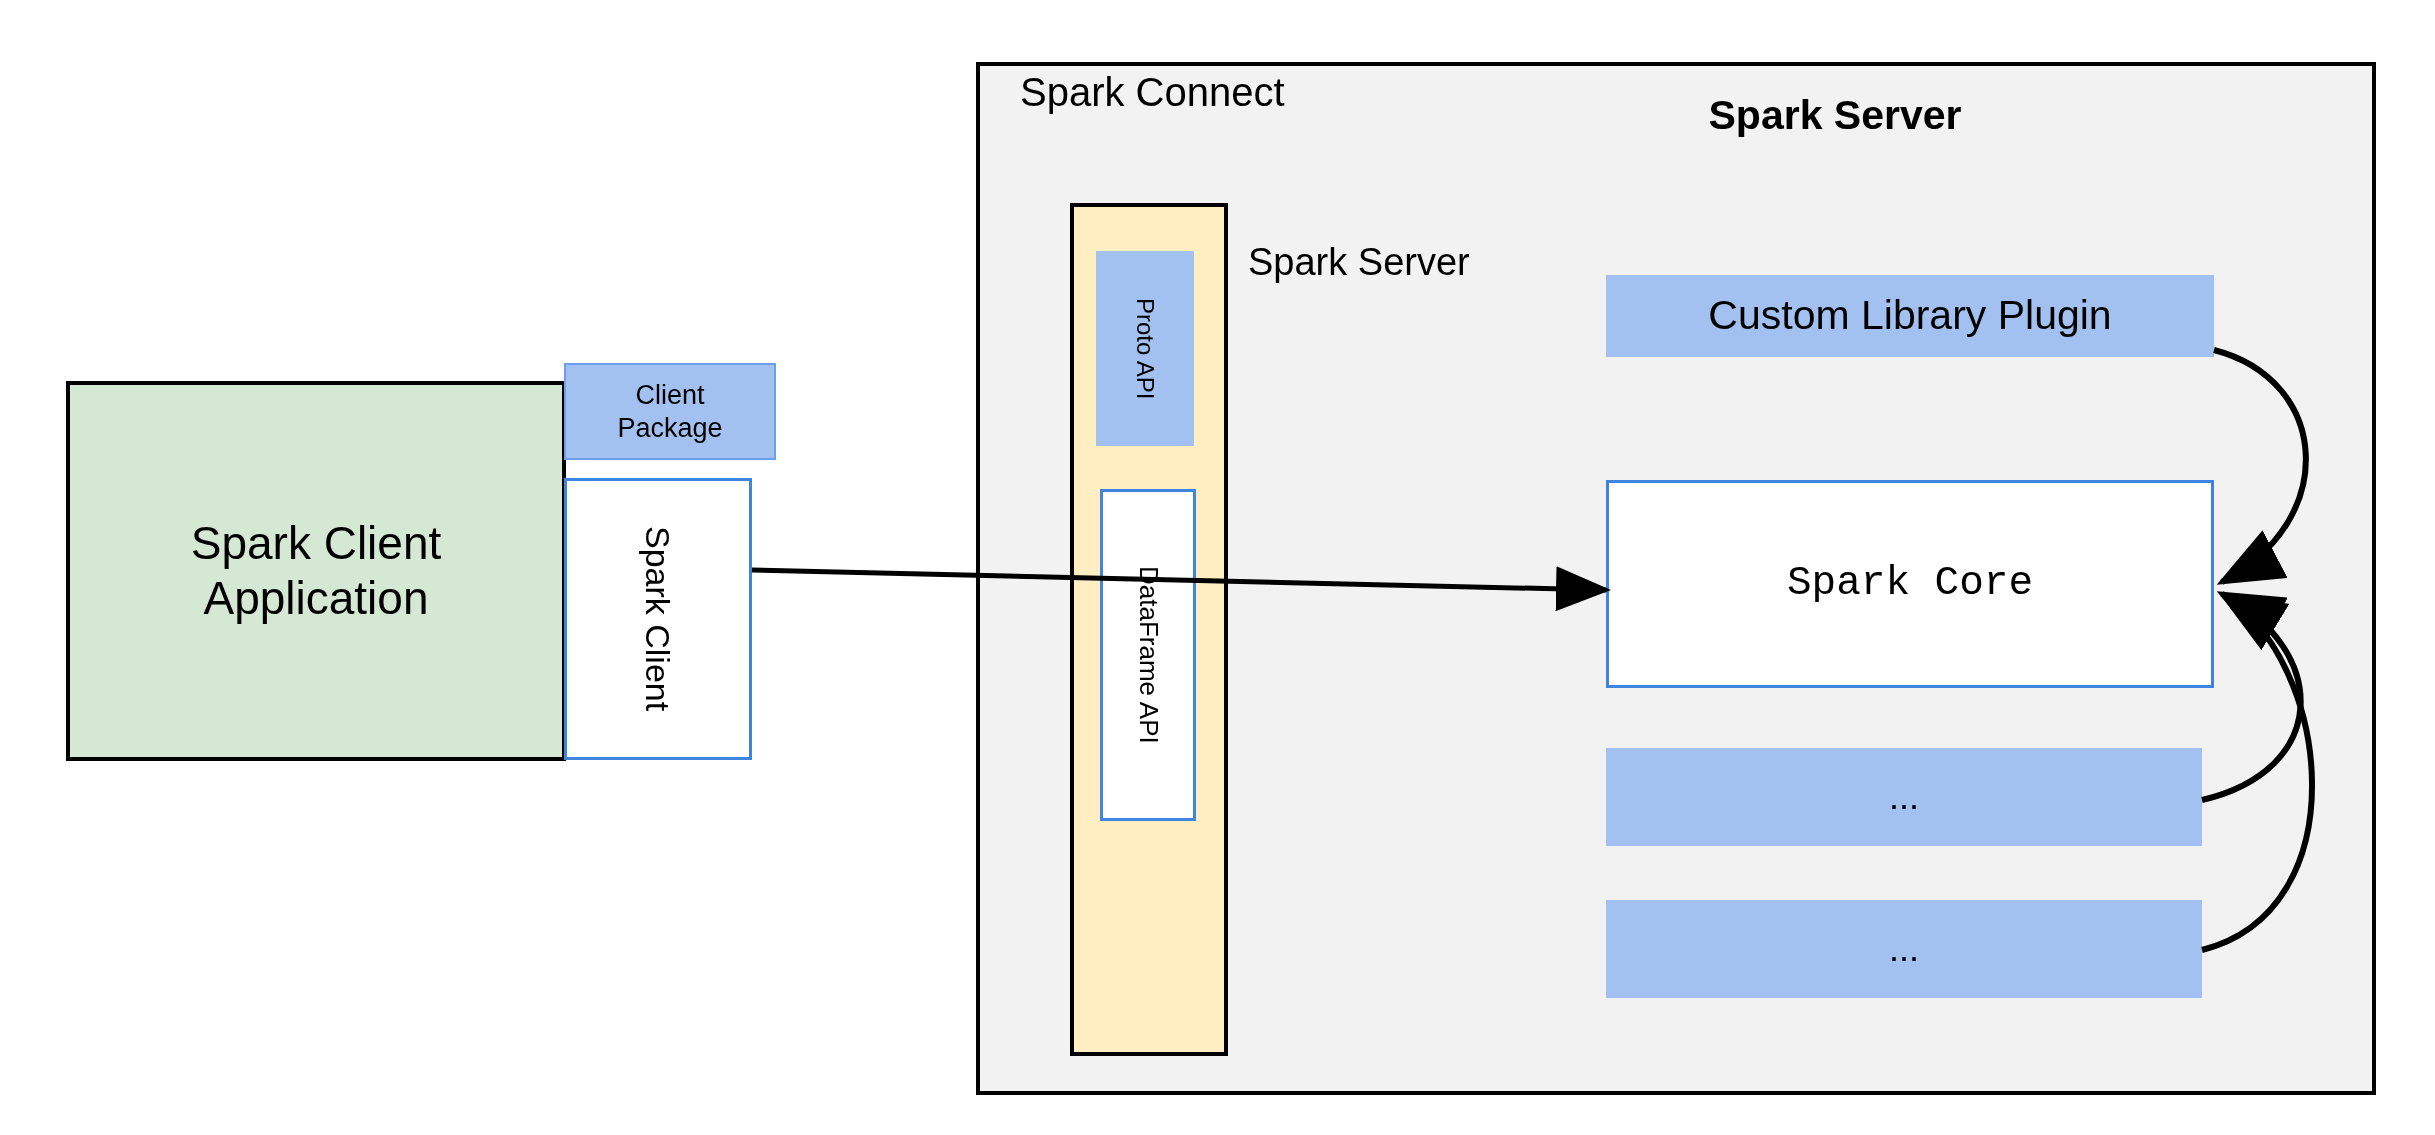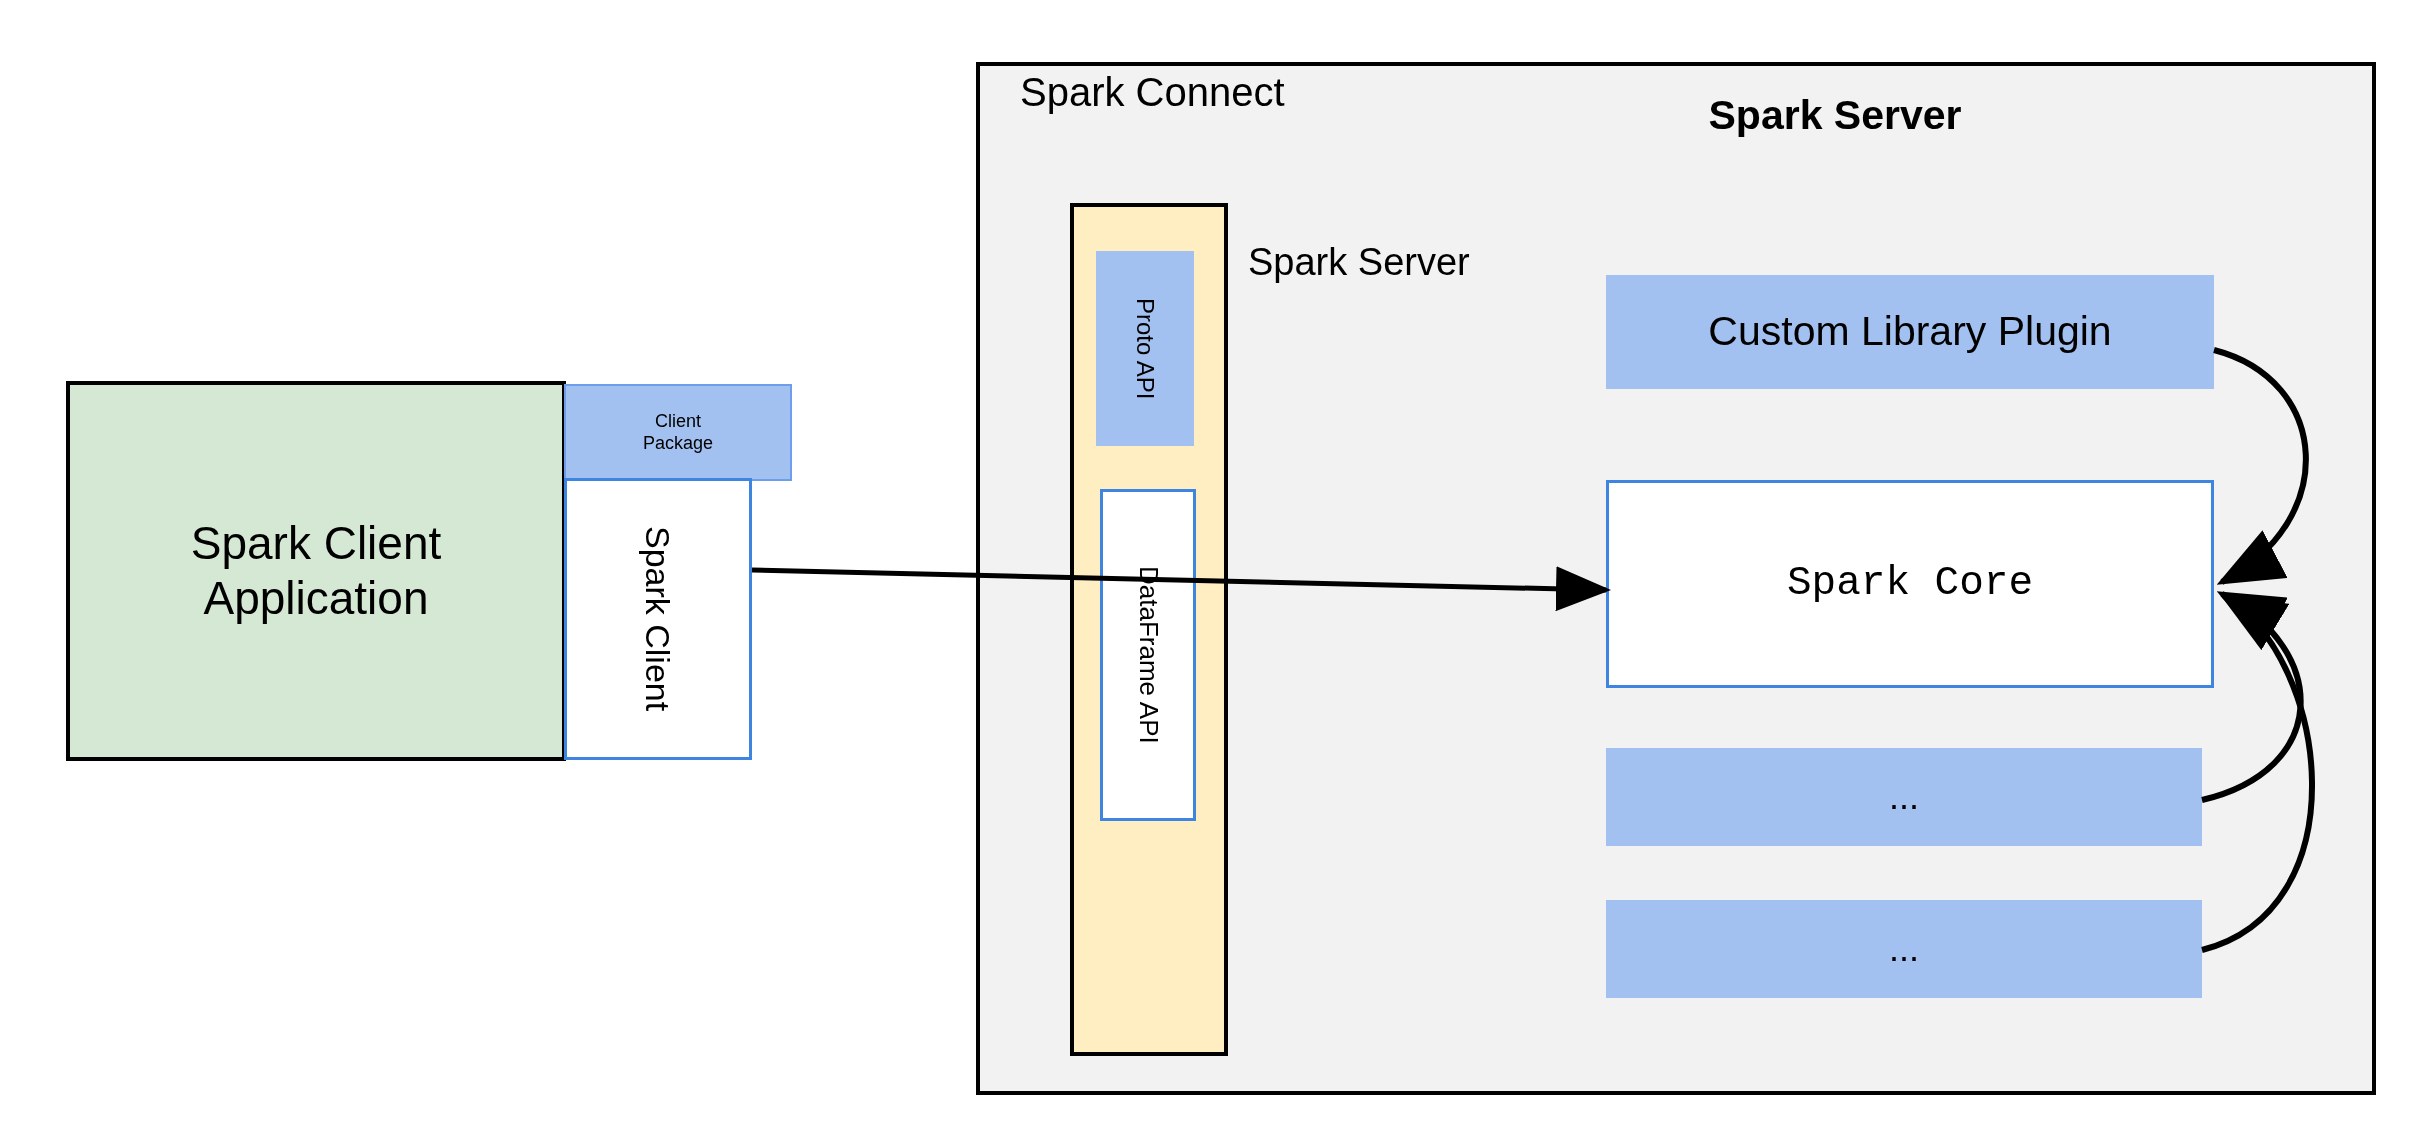--- a/index.html
+++ b/index.html
@@ -41,26 +41,26 @@
     height: 380px;
     background: #d5e8d4;
     border: 4px solid #000000;
     font-size: 46px;
     z-index: 2;
   }
   #client-app .label { padding: 0 14px; }
 
   #client-package {
     left: 564px;
-    top: 384px;
-    width: 228px;
+    top: 363px;
+    width: 212px;
     height: 97px;
     background: #a3c1f0;
     border: 2px solid #6c9eeb;
-    font-size: 18px;
+    font-size: 27px;
     z-index: 3;
   }
 
   #spark-client {
     left: 564px;
     top: 478px;
     width: 188px;
     height: 282px;
     background: #ffffff;
     border: 3px solid #3d85e0;
@@ -159,21 +159,21 @@
     text-align: left;
     z-index: 4;
   }
   #server-library-label span { display: block; }
 
   
   #custom-library-plugin {
     left: 1606px;
     top: 275px;
     width: 608px;
-    height: 114px;
+    height: 82px;
     background: #a3c1f0;
     font-size: 41px;
     z-index: 4;
     justify-content: center;
   }
 
   #spark-core {
     left: 1606px;
     top: 480px;
     width: 608px;

